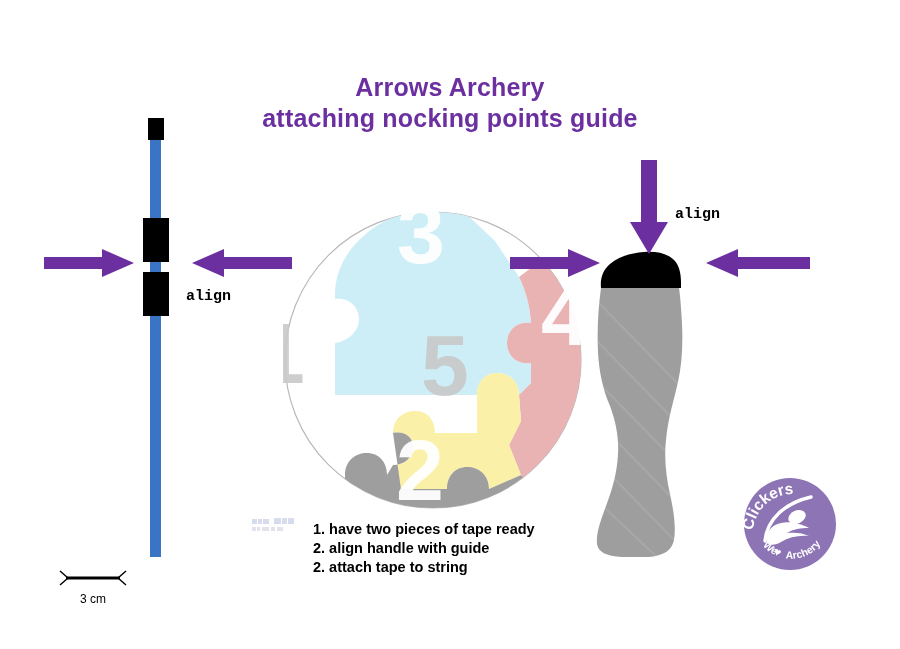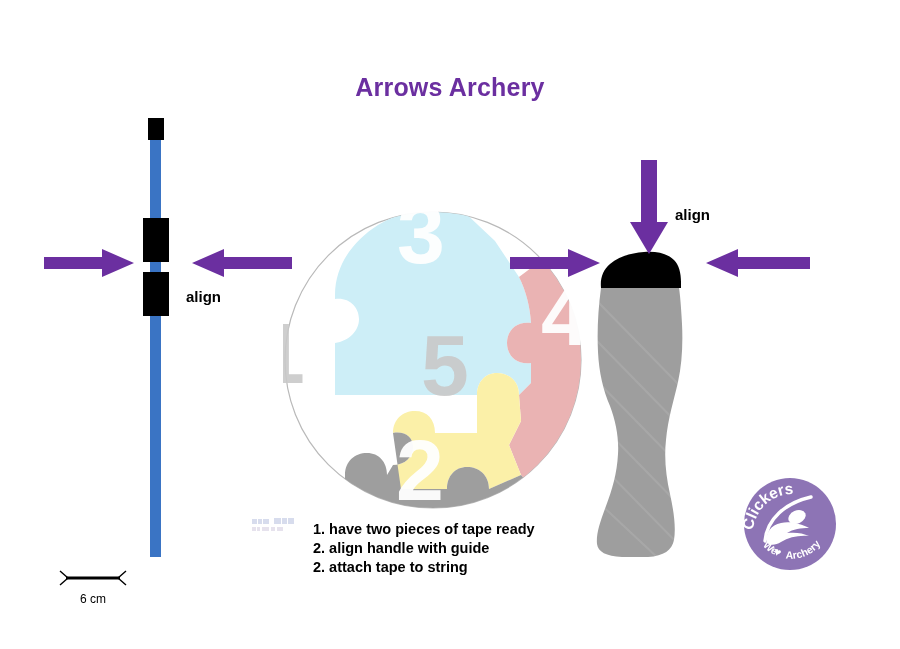--- a/index.html
+++ b/index.html
@@ -29,21 +29,21 @@
   .tape{position:absolute;left:143px;width:26px;background:#000000;}
   .tape-a{top:218px;height:44px;}
   .tape-b{top:272px;height:44px;}
 
   
   .arrow{position:absolute;}
 
   
   .align-label{
     position:absolute;color:#000;font-weight:bold;font-size:15px;
-    font-family:Liberation Sans, sans-serif;
+    font-family:Liberation Mono, monospace;
   }
   .align-left{left:186px;top:288px;}
   .align-right{left:675px;top:206px;}
 
   
   .steps{
     position:absolute;left:293px;top:520px;width:420px;
     color:#000;font-weight:bold;font-size:14.5px;line-height:19px;
     font-family:"Liberation Sans", sans-serif;
     margin-left:20px;
@@ -66,20 +66,21 @@
   
   .logo{position:absolute;left:741px;top:475px;width:98px;height:98px;}
 </style>
 </head>
 <body>
 
 <div id="stage">
 
   <div class="title">
     <span class="l1">Arrows Archery</span>
+    <span class="l2">attaching nocking points guide</span>
   </div>
 
   <div class="circle-wrap">
     <svg width="300" height="400" viewBox="0 0 300 400" xmlns="http://www.w3.org/2000/svg">
       <defs>
         <clipPath id="circClip">
           <circle cx="150" cy="215" r="148"></circle>
         </clipPath>
       </defs>
 
@@ -261,21 +262,21 @@
     <div>2. align handle with guide</div>
     <div>2. attach tape to string</div>
   </div>
 
   <div class="scale">
     <svg width="70" height="24" viewBox="0 0 70 24" xmlns="http://www.w3.org/2000/svg">
       <line x1="8" y1="12" x2="62" y2="12" stroke="#000000" stroke-width="3"></line>
       <path d="M 2 5 L 10 12 L 2 19" fill="none" stroke="#000000" stroke-width="1.4"></path>
       <path d="M 68 5 L 60 12 L 68 19" fill="none" stroke="#000000" stroke-width="1.4"></path>
     </svg>
-    <div class="scale-cap">6 cm</div>
+    <div class="scale-cap">3 cm</div>
   </div>
 
   <div class="logo">
     <svg width="98" height="98" viewBox="0 0 98 98" xmlns="http://www.w3.org/2000/svg">
       <defs>
         <path id="arcTop" d="M 12 62 A 40 40 0 0 1 86 38"></path>
         <path id="arcBot" d="M 15 58 A 37 37 0 0 0 84 62"></path>
       </defs>
 
       <circle cx="49" cy="49" r="46" fill="#8d74b5"></circle>

